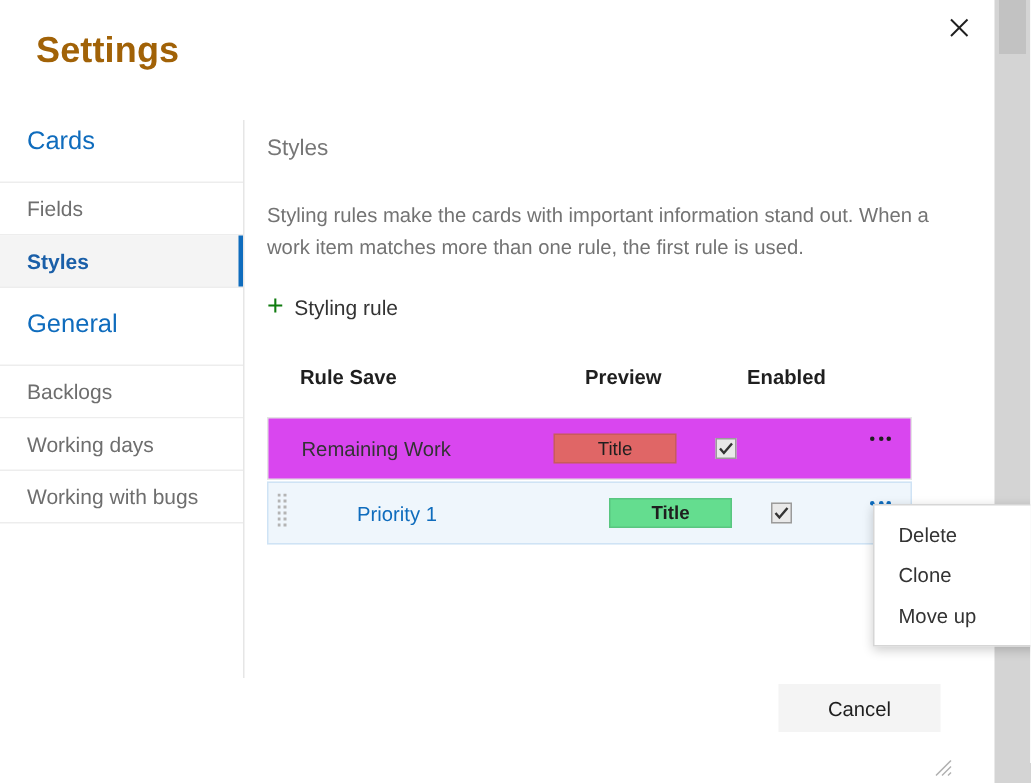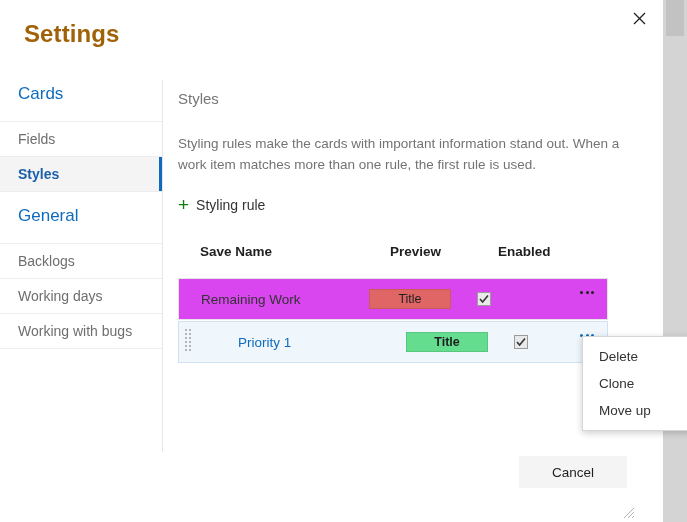--- a/index.html
+++ b/index.html
@@ -323,21 +323,21 @@
     <div class="section-label">Styles</div>
     <p class="description">Styling rules make the cards with important information stand out. When a work item matches more than one rule, the first rule is used.</p>
 
     <div class="add-rule-link">
       <span class="plus-icon">+</span>
       <span class="add-rule-label">Styling rule</span>
     </div>
 
     <div class="rules-table">
       <div class="table-head">
-        <div class="th th-name">Save Name</div>
+        <div class="th th-name">Rule Save</div>
         <div class="th th-preview">Preview</div>
         <div class="th th-enabled">Enabled</div>
       </div>
 
       <div class="table-row">
         <div class="cell-name">Remaining Work</div>
         <div class="cell-preview">
           <div class="preview-chip" id="chip-0" style="background: rgb(224, 102, 102);">Title</div>
         </div>
         <div class="cell-enabled">

